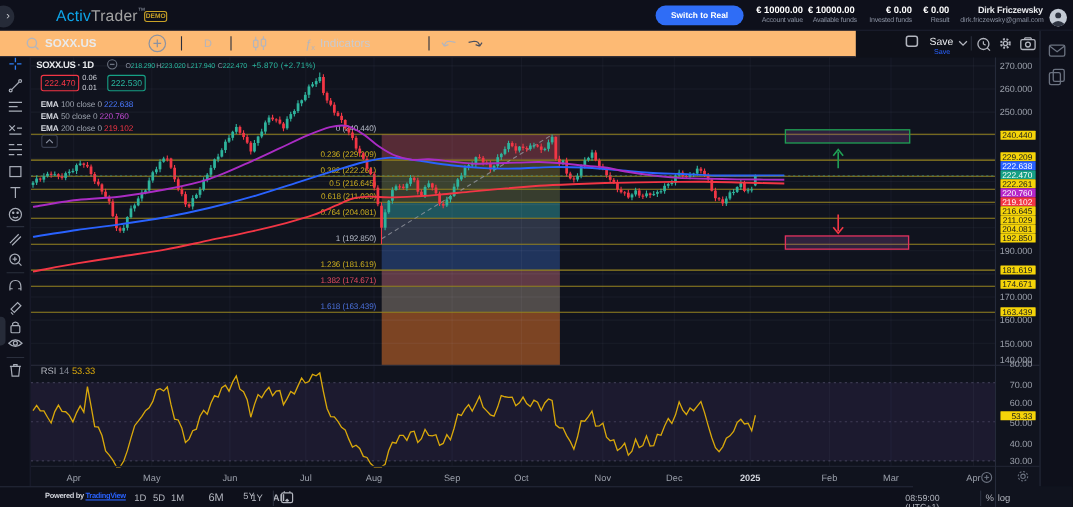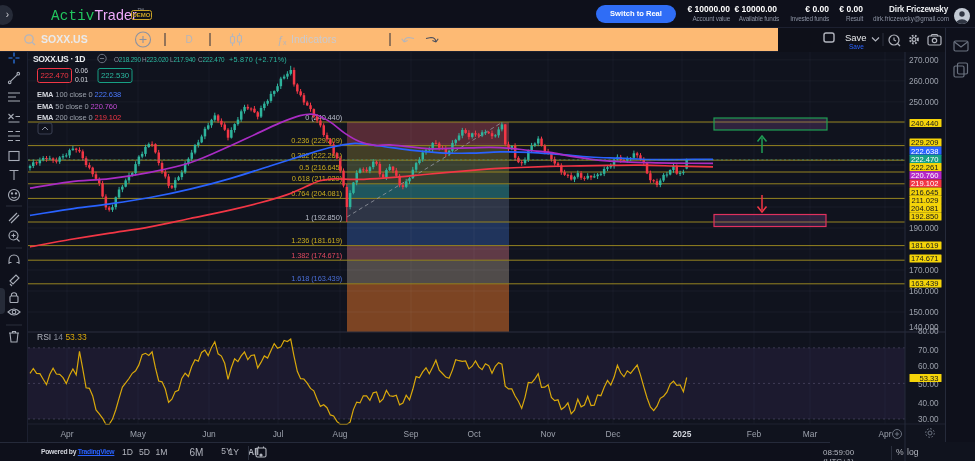--- a/index.html
+++ b/index.html
@@ -8,21 +8,21 @@
 #toolbar { position:absolute; left:0; top:28px; width:778px; height:24px; background:#fdba74; border-bottom:1px solid #1c2030; }
 #leftcol { position:absolute; left:0; top:52px; width:28px; height:390px; background:#0e101b; border-right:1px solid #1c2030; }
 #sidebar { position:absolute; left:945px; top:28px; width:30px; height:414px; background:#0e101b; border-left:1px solid #252a3a; }
 #bottombar { position:absolute; left:0; top:442px; width:830px; height:19px; background:#0e101b; border-top:1px solid #252a3a; color:#b2b5be; font-size:9.5px; }
 .sep { display:inline-block; width:1px; height:14px; background:#2a2f3d; vertical-align:middle; }
 svg text { font-family:"Liberation Sans", sans-serif; }
 </style></head>
 <body>
 <div id="header">
   <div class="abs" style="left:-7px;top:5px;width:20px;height:20px;border-radius:50%;background:#262b38;color:#c8cad0;font-size:10px;text-align:right;line-height:19px;padding-right:4px;">›</div>
-  <div class="abs" style="left:51px;top:7px;font-size:14.2px;color:#fff;letter-spacing:0.2px;"><span style="color:#22c55e;font-family:Liberation Mono, monospace;">Activ</span><span style="color:#f0abfc;text-align:right;">Trader</span><span style="font-size:7px;color:#8b92a0;vertical-align:top;">™</span></div>
+  <div class="abs" style="left:51px;top:7px;font-size:14.2px;color:#fff;letter-spacing:0.2px;"><span style="color:#0ea5e9;">Activ</span><span style="color:#a3a3a3;text-align:right;">Trader</span><span style="font-size:7px;color:#8b92a0;vertical-align:top;">™</span></div>
   <div class="abs" style="left:131px;top:10px;width:21px;height:10px;border:1px solid #c9a227;border-radius:2.5px;color:#c9a227;font-size:6px;font-weight:700;text-align:center;line-height:8.5px;">DEMO</div>
   <div class="abs" style="left:596px;top:5px;width:80px;height:18px;background:#2f6df6;border-radius:9px;color:#fff;font-size:7.6px;font-weight:700;text-align:center;line-height:18px;">Switch to Real account</div>
   <div class="abs" style="left:660px;top:4px;width:70px;text-align:right;color:#fff;font-size:8.5px;font-weight:700;">€ 10000.00</div>
   <div class="abs" style="left:660px;top:14.5px;width:70px;text-align:right;color:#8b92a2;font-size:6.4px;letter-spacing:-0.2px;">Account value</div>
   <div class="abs" style="left:707px;top:4px;width:70px;text-align:right;color:#fff;font-size:8.5px;font-weight:700;">€ 10000.00</div>
   <div class="abs" style="left:709px;top:14.5px;width:70px;text-align:right;color:#8b92a2;font-size:6.4px;letter-spacing:-0.2px;">Available funds</div>
   <div class="abs" style="left:760px;top:4px;width:69px;text-align:right;color:#fff;font-size:8.5px;font-weight:700;">€ 0.00</div>
   <div class="abs" style="left:760px;top:14.5px;width:69px;text-align:right;color:#8b92a2;font-size:6.4px;letter-spacing:-0.2px;">Invested funds</div>
   <div class="abs" style="left:795px;top:4px;width:68px;text-align:right;color:#fff;font-size:8.5px;font-weight:700;">€ 0.00</div>
   <div class="abs" style="left:795px;top:14.5px;width:68px;text-align:right;color:#8b92a2;font-size:6.4px;letter-spacing:-0.2px;">Result</div>

